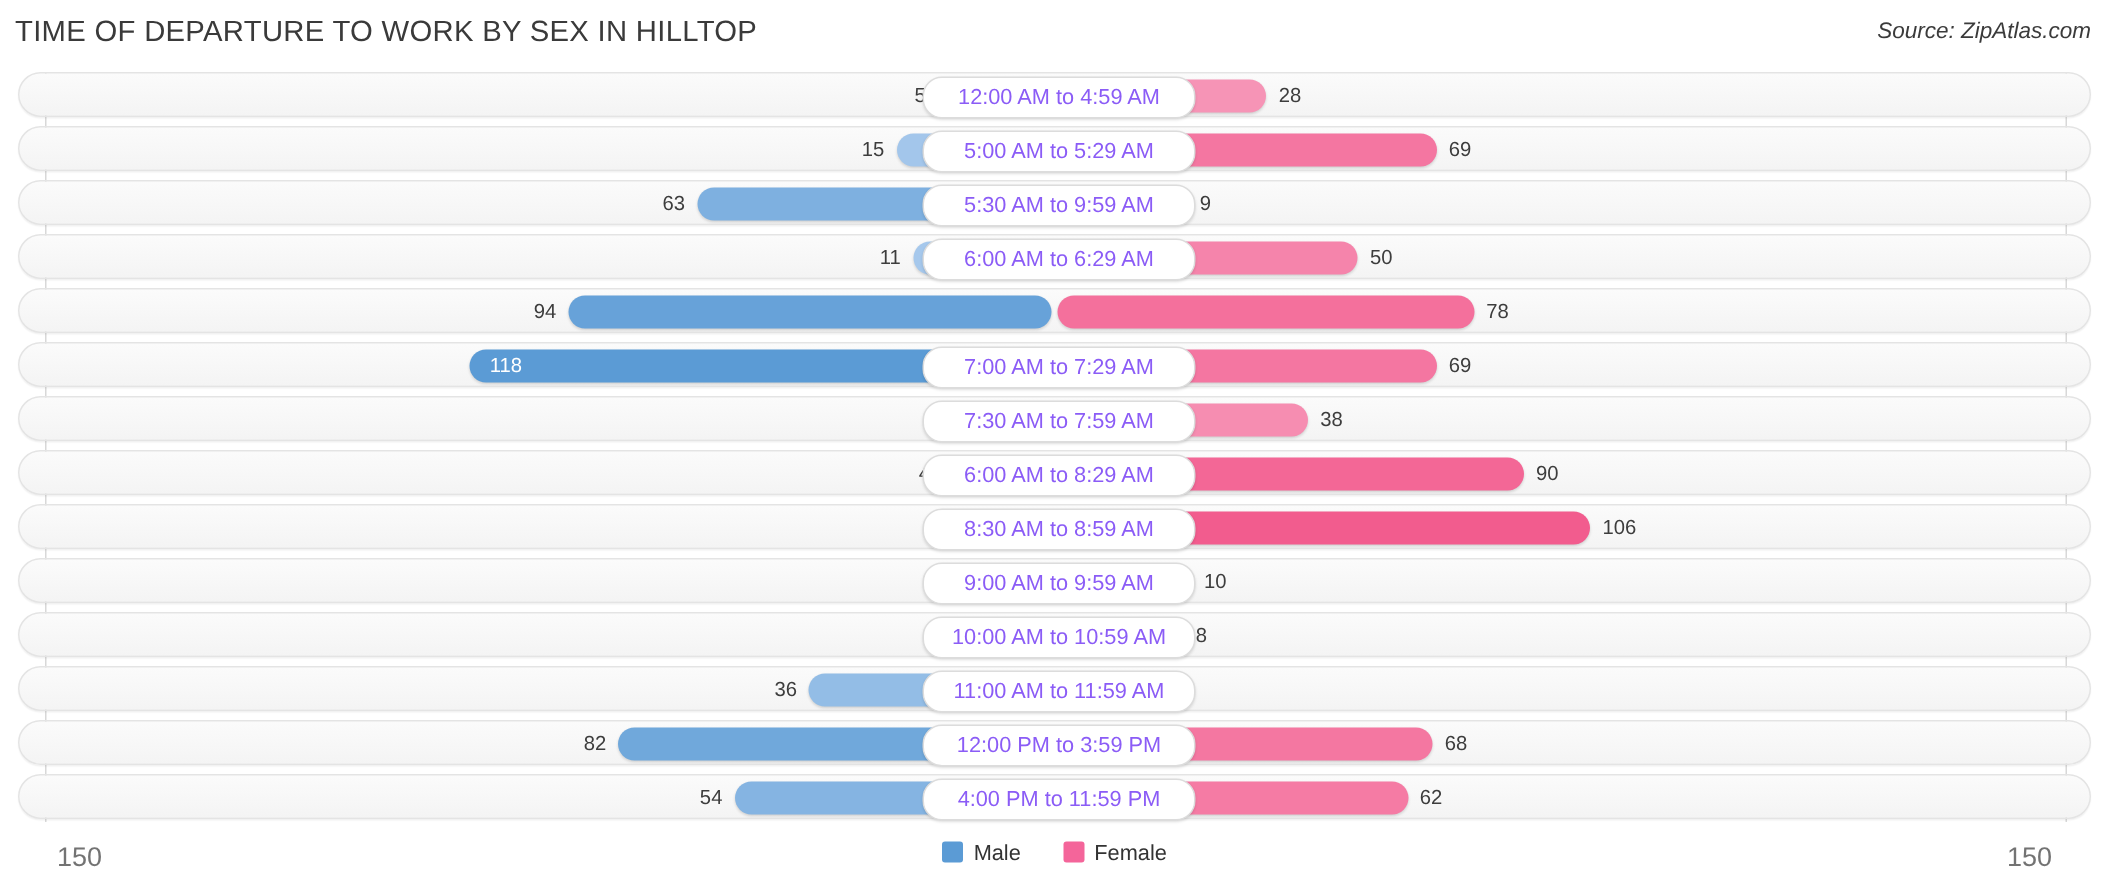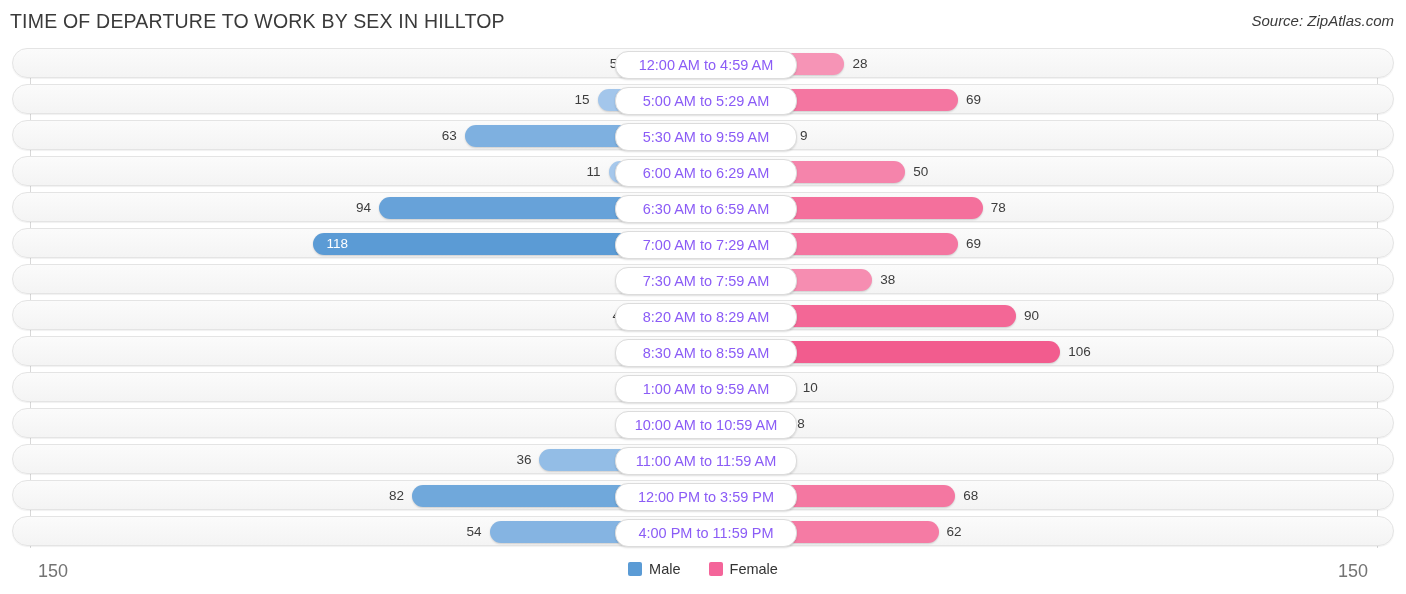--- a/index.html
+++ b/index.html
@@ -198,56 +198,55 @@
         <div class="val" style="right: 792.433px;">11</div>
         <div class="bar female" style="width: 200.333px; background: rgb(245, 132, 171);"></div>
         <div class="val" style="left: 900.333px;">50</div>
         <div class="center-pill">6:00 AM to 6:29 AM</div>
       </div>
       <div class="row" style="top: 148px;">
         <div class="bar male" style="width: 322.067px; background: rgb(103, 162, 217);"></div>
         <div class="val" style="right: 1022.07px;">94</div>
         <div class="bar female" style="width: 277.8px; background: rgb(244, 112, 156);"></div>
         <div class="val" style="left: 977.8px;">78</div>
-        <div class="center-pill">6:30 AM to 6:59 AM</div>
       </div>
       <div class="row" style="top: 184px;">
         <div class="bar male" style="width: 388.467px; background: rgb(91, 155, 213);"></div>
         <div class="val inside" style="left: 313.533px;">118</div>
         <div class="bar female" style="width: 252.9px; background: rgb(244, 118, 161);"></div>
         <div class="val" style="left: 952.9px;">69</div>
         <div class="center-pill">7:00 AM to 7:29 AM</div>
       </div>
       <div class="row" style="top: 220px;">
         <div class="bar male" style="width: 62px; background: rgb(174, 205, 238);"></div>
         <div class="val" style="right: 762px;">0</div>
         <div class="bar female" style="width: 167.133px; background: rgb(246, 141, 177);"></div>
         <div class="val" style="left: 867.133px;">38</div>
         <div class="center-pill">7:30 AM to 7:59 AM</div>
       </div>
       <div class="row" style="top: 256px;">
         <div class="bar male" style="width: 73.0667px; background: rgb(171, 203, 237);"></div>
         <div class="val" style="right: 773.067px;">4</div>
         <div class="bar female" style="width: 311px; background: rgb(243, 103, 150);"></div>
         <div class="val" style="left: 1011px;">90</div>
-        <div class="center-pill">8:20 AM to 8:29 AM</div>
+        <div class="center-pill">6:00 AM to 8:29 AM</div>
       </div>
       <div class="row" style="top: 292px;">
         <div class="bar male" style="width: 62px; background: rgb(174, 205, 238);"></div>
         <div class="val" style="right: 762px;">0</div>
         <div class="bar female" style="width: 355.267px; background: rgb(242, 92, 142);"></div>
         <div class="val" style="left: 1055.27px;">106</div>
         <div class="center-pill">8:30 AM to 8:59 AM</div>
       </div>
       <div class="row" style="top: 328px;">
         <div class="bar male" style="width: 70.3px; background: rgb(172, 204, 237);"></div>
         <div class="val" style="right: 770.3px;">3</div>
         <div class="bar female" style="width: 89.6667px; background: rgb(247, 161, 191);"></div>
         <div class="val" style="left: 789.667px;">10</div>
-        <div class="center-pill">1:00 AM to 9:59 AM</div>
+        <div class="center-pill">9:00 AM to 9:59 AM</div>
       </div>
       <div class="row" style="top: 364px;">
         <div class="bar male" style="width: 62px; background: rgb(174, 205, 238);"></div>
         <div class="val" style="right: 762px;">0</div>
         <div class="bar female" style="width: 84.1333px; background: rgb(248, 162, 192);"></div>
         <div class="val" style="left: 784.133px;">8</div>
         <div class="center-pill">10:00 AM to 10:59 AM</div>
       </div>
       <div class="row" style="top: 400px;">
         <div class="bar male" style="width: 161.6px; background: rgb(147, 189, 230);"></div>

